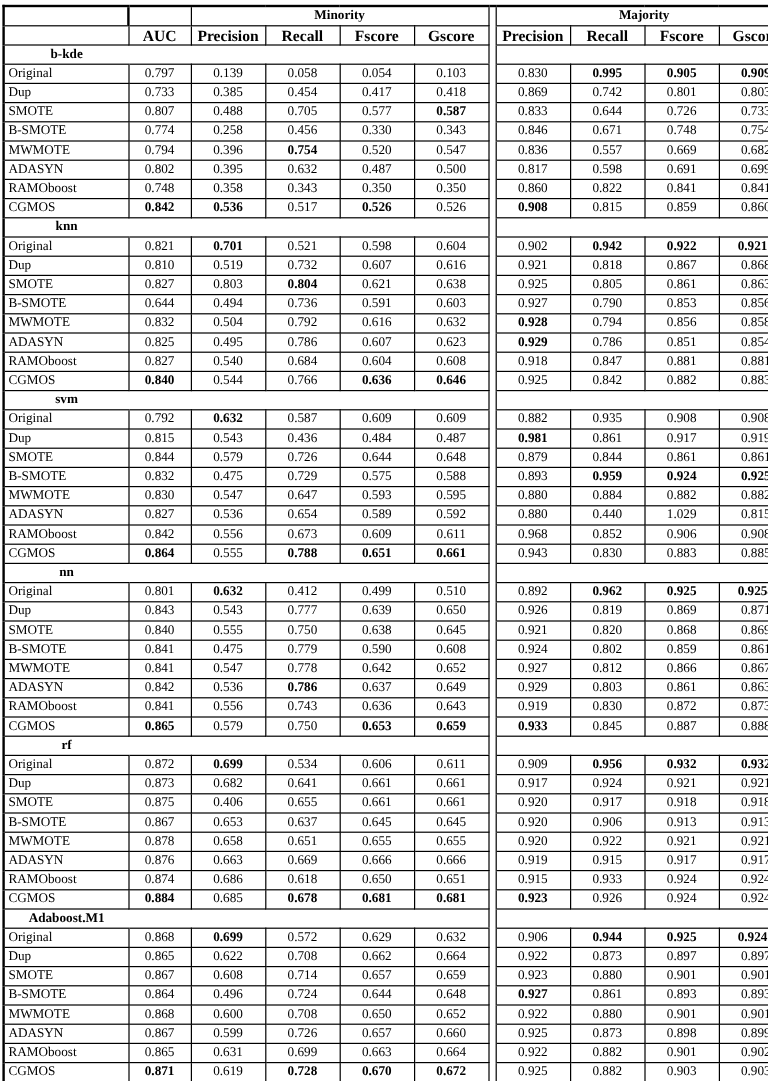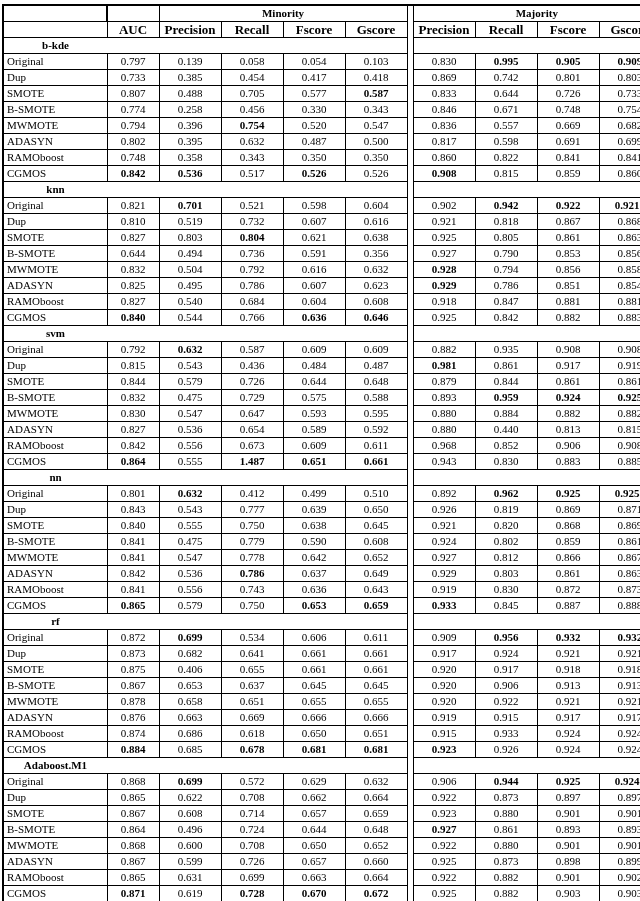--- a/index.html
+++ b/index.html
@@ -291,21 +291,21 @@
           <td class="num">0.805</td>
           <td class="num">0.861</td>
           <td class="num thick-right">0.863</td>
         </tr>
         <tr>
           <td class="row-label thick-left">B-SMOTE</td>
           <td class="num">0.644</td>
           <td class="num">0.494</td>
           <td class="num">0.736</td>
           <td class="num">0.591</td>
-          <td class="num">0.356</td>
+          <td class="num">0.603</td>
           <td class="gap-col"></td>
           <td class="num">0.927</td>
           <td class="num">0.790</td>
           <td class="num">0.853</td>
           <td class="num thick-right">0.856</td>
         </tr>
         <tr>
           <td class="row-label thick-left">MWMOTE</td>
           <td class="num">0.832</td>
           <td class="num">0.504</td>
@@ -431,41 +431,41 @@
         <tr>
           <td class="row-label thick-left">ADASYN</td>
           <td class="num">0.827</td>
           <td class="num">0.536</td>
           <td class="num">0.654</td>
           <td class="num">0.589</td>
           <td class="num">0.592</td>
           <td class="gap-col"></td>
           <td class="num">0.880</td>
           <td class="num">0.440</td>
-          <td class="num">0.813</td>
+          <td class="num">1.029</td>
           <td class="num thick-right">0.815</td>
         </tr>
         <tr>
           <td class="row-label thick-left">RAMOboost</td>
           <td class="num">0.842</td>
           <td class="num">0.556</td>
           <td class="num">0.673</td>
           <td class="num">0.609</td>
           <td class="num">0.611</td>
           <td class="gap-col"></td>
           <td class="num">0.968</td>
           <td class="num">0.852</td>
           <td class="num">0.906</td>
           <td class="num thick-right">0.908</td>
         </tr>
         <tr>
           <td class="row-label thick-left">CGMOS</td>
           <td class="num b">0.864</td>
           <td class="num">0.555</td>
-          <td class="num b">1.487</td>
+          <td class="num b">0.788</td>
           <td class="num b">0.651</td>
           <td class="num b">0.661</td>
           <td class="gap-col"></td>
           <td class="num">0.943</td>
           <td class="num">0.830</td>
           <td class="num">0.883</td>
           <td class="num thick-right">0.885</td>
         </tr>
         <tr class="section-row">
           <td class="sec-name thick-left">nn</td>

